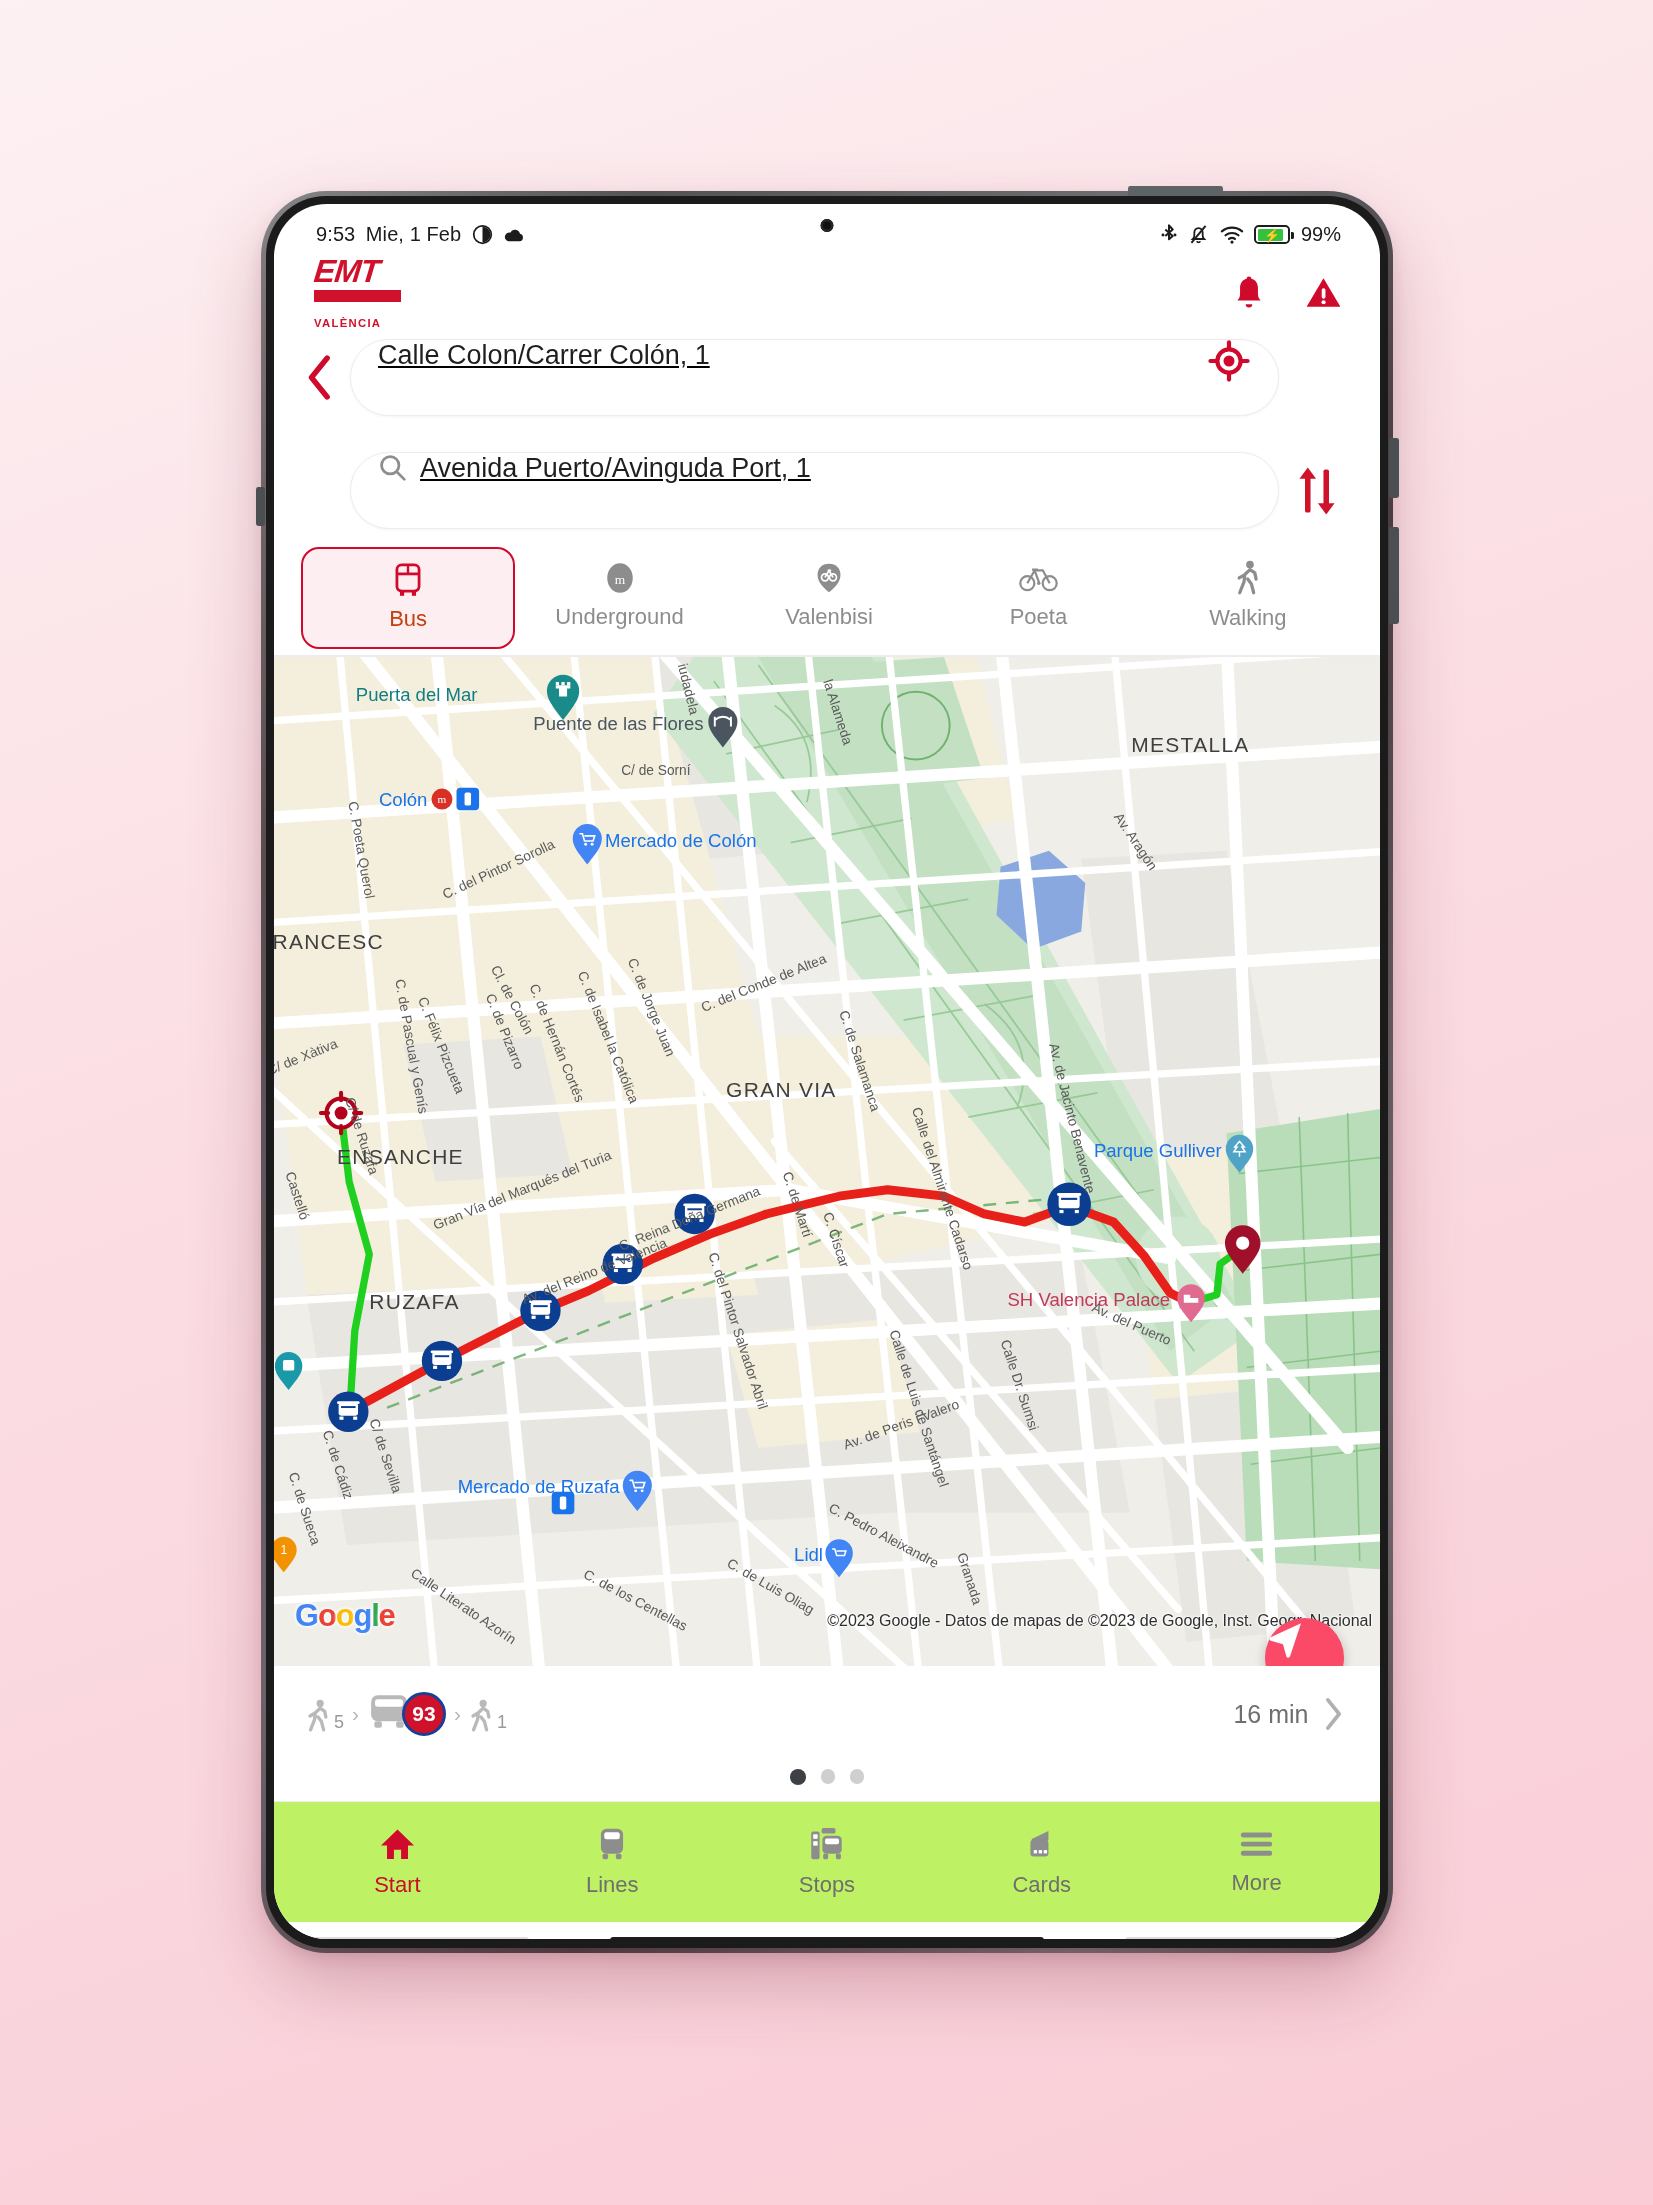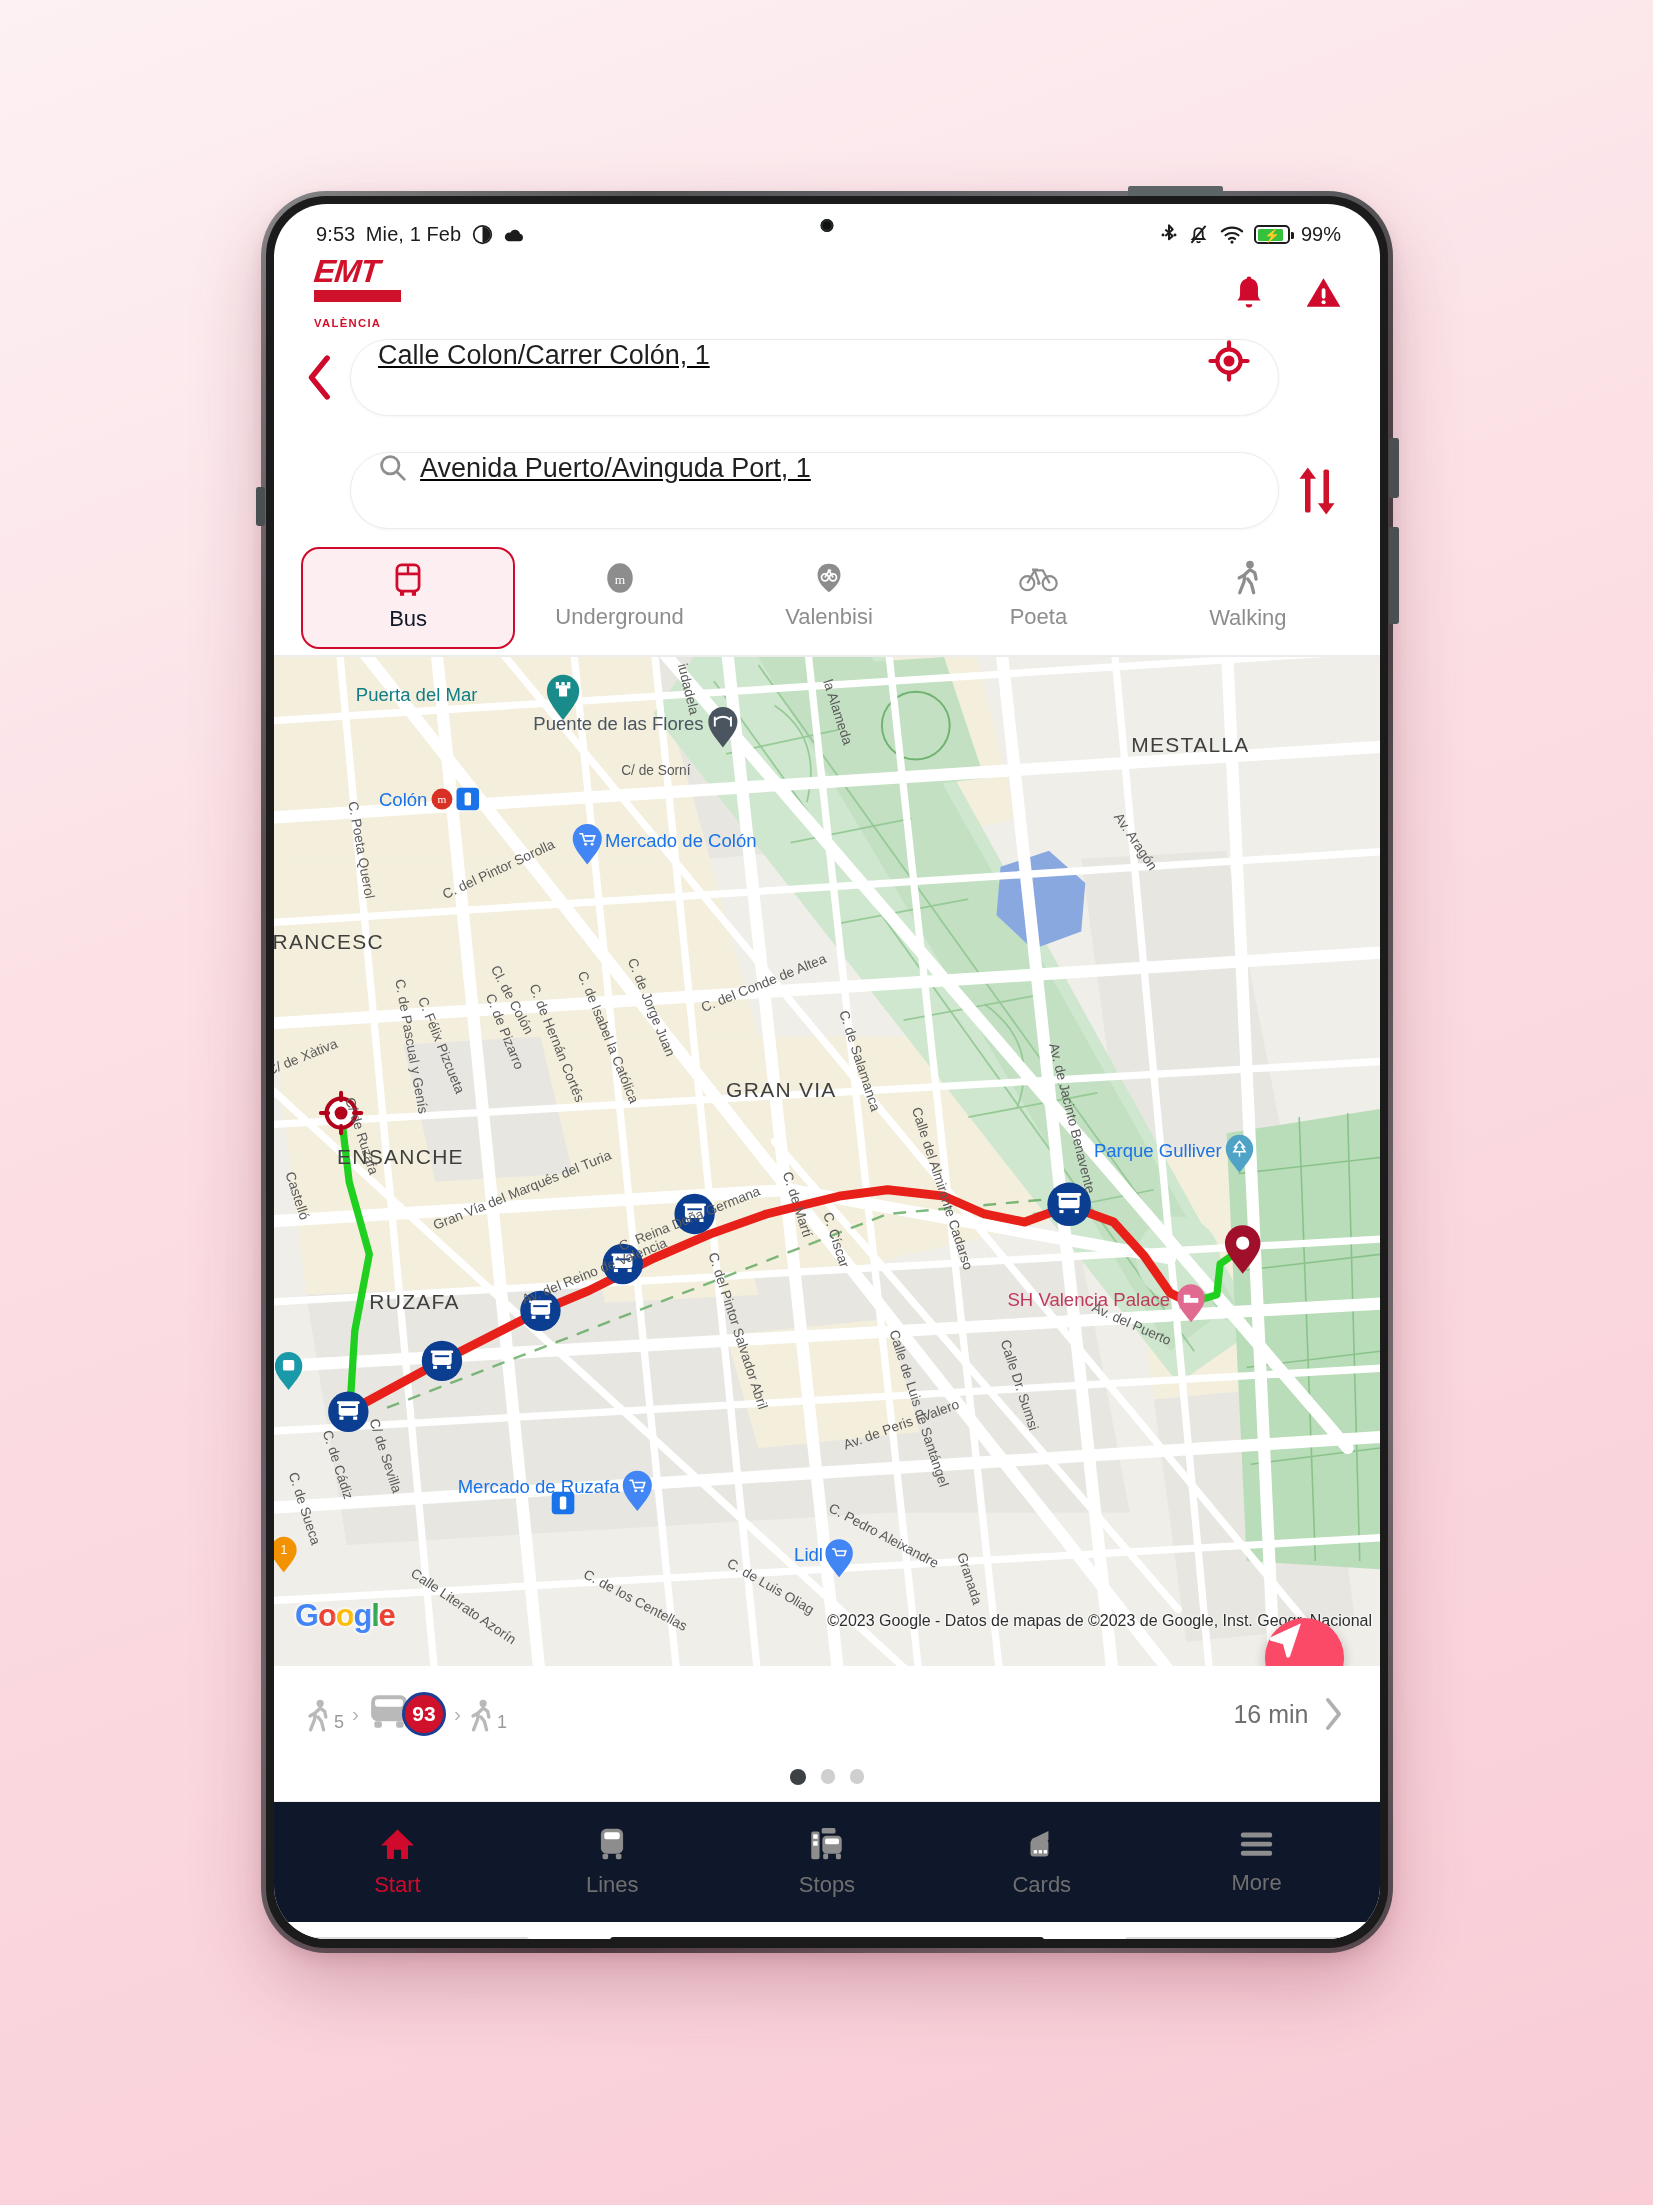--- a/index.html
+++ b/index.html
@@ -88,21 +88,21 @@
   .row.second{ margin-top:36px;}
 
   
   .tabs{ display:flex; padding:18px 27.4px 0; background:#fff; }
   .tab{
     flex:1; display:flex; flex-direction:column; align-items:center; gap:8px;
     padding:13px 0 14.5px; border-radius:18px;
   }
   .tab .lbl{ font-size:22px; color:#8d8d8d;}
   .tab.active{ background:#fdeef1; border:2.4px solid #cf0a2c;}
-  .tab.active .lbl{ color:#0f172a;}
+  .tab.active .lbl{ color:#c2410c;}
   .tabs-underline{ height:1.6px; background:#ececec; margin:6.5px 0 0;}
 
   
   .map{ position:relative; height:1009px; background:#eceae6; overflow:hidden;}
   .map svg{ position:absolute; left:0; top:0;}
   .attrib{
     position:absolute; right:8px; bottom:36px; font-size:16px; color:#2f2f2f;
     text-shadow:0 0 3.2px #fff,0 0 3.2px #fff,0 0 2.4px #fff; white-space:nowrap;
   }
   .gmark{ position:absolute; left:21px; bottom:32px; font-size:31px; font-weight:bold; letter-spacing:-1.2px;
@@ -135,21 +135,21 @@
   }
   .duration{ display:flex; align-items:center; gap:14.5px; font-size:25px; color:#6f6f6f;}
 
   .dots{ display:flex; justify-content:center; gap:14.5px; padding:6.5px 0 16px; background:#fff;}
   .dots i{ width:14.5px;height:14.5px;border-radius:50%;background:#cfcfcf;display:block;}
   .dots i.on{ background:#3d4045; width:16px;height:16px;}
 
   
   .bottomnav{
     border-top:1.6px solid #efefef; height:121px; display:flex; align-items:center;
-    background:#0f172a; padding:0 16px;
+    background:#bef264; padding:0 16px;
   }
   .nav{ flex:1; display:flex; flex-direction:column; align-items:center; gap:9.7px;}
   .nav .lbl{ font-size:22px; color:#6f6f6f;}
   .nav.active .lbl{ color:#cf0a2c;}
 
   .homebar-wrap{ height:37px; background:#fff; display:flex; align-items:center; justify-content:space-between; padding:0 37px;}
   .hb{ height:6.5px; border-radius:3.2px; background:#dcdcdc;}
   .hb.mid{ background:#1d1d1d; width:434px;}
   .hb.side{ width:218px;}
 </style>

